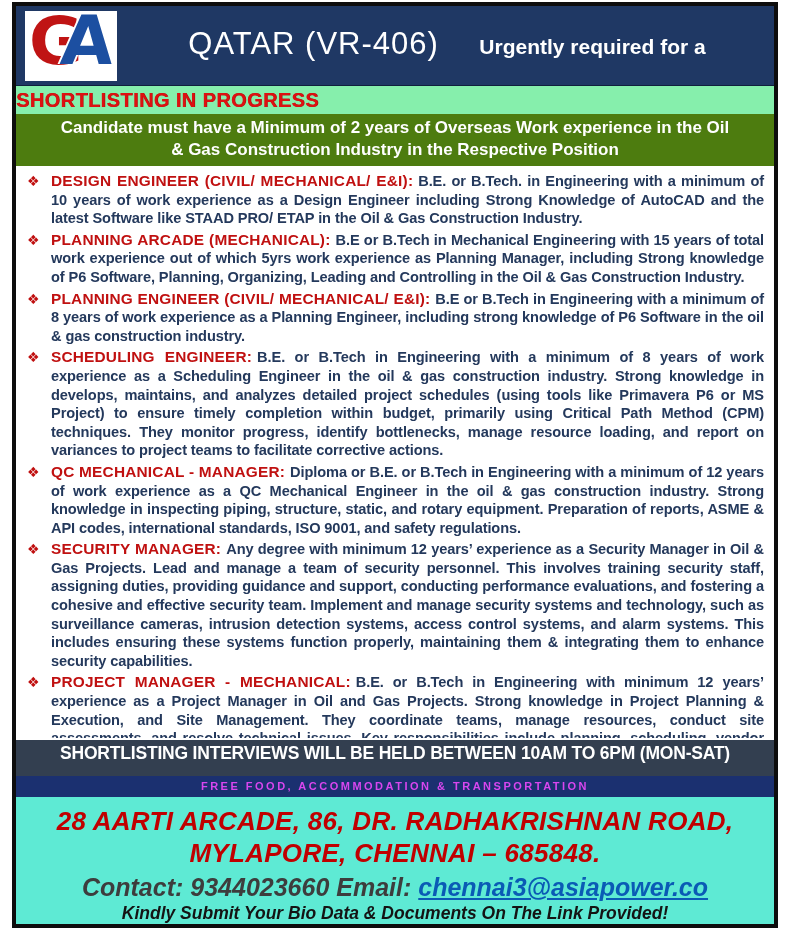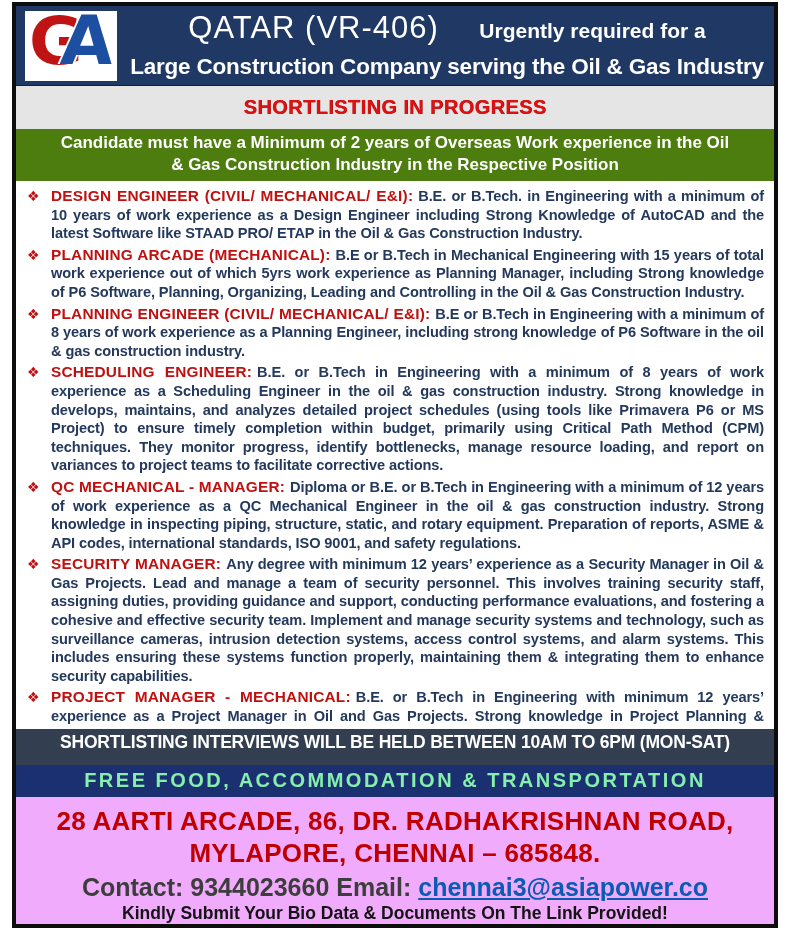--- a/index.html
+++ b/index.html
@@ -21,66 +21,63 @@
   .logo-g { position:absolute; left:4px; top:-8px; font-size:66px; font-weight:800; color:#c01414; font-family:"DejaVu Sans", sans-serif; }
   .logo-a { position:absolute; left:36px; top:-10px; font-size:68px; font-weight:800; color:#1c4fa1; font-family:"DejaVu Sans", sans-serif; text-shadow:-2px 0 #ffffff, 2px 0 #ffffff; transform:skewX(-4deg); }
   .header-text { margin-left:104px; height:100%; display:flex; flex-direction:column; justify-content:center; text-align:center; color:#ffffff; padding-top:2px; }
   .h-line1 { line-height:36px; white-space:nowrap; }
   .h-title { font-size:31px; font-weight:400; letter-spacing:1px; }
   .h-sub { font-size:21px; font-weight:700; margin-left:36px; }
   .h-line2 { font-size:22.5px; font-weight:600; line-height:32px; white-space:nowrap; letter-spacing:-0.2px; }
   .h-bold { font-weight:800; }
 
   
-  .short-band { background:#e5e5e5; height:43px; flex:none; display:flex; align-items:center; justify-content:center; }
+  .short-band { background:#86efac; height:28px; flex:none; display:flex; align-items:center; justify-content:flex-start; }
   .short-text { color:#dd1111; font-weight:800; font-size:20px; letter-spacing:0.4px; text-shadow:0.5px 0 #9b0f0f; }
 
   
   .candidate-band { background:#4d7c0f; color:#ffffff; flex:none; text-align:center; font-weight:700; font-size:17px; line-height:22px; padding:3px 40px 5px; }
 
   
   .jobs { flex:1; background:#ffffff; padding:6px 10px 2px 8px; overflow:hidden; }
   .job { display:flex; margin-bottom:3px; }
   .diamond { flex:none; width:27px; padding-left:3px; padding-top:1px; color:#c01010; font-size:14px; }
   .job-text { flex:1; text-align:justify; font-size:14.6px; line-height:18.6px; color:#24395c; font-weight:700; letter-spacing:-0.1px; }
   .job-title { color:#c01010; font-weight:800; font-size:15.4px; letter-spacing:0.2px; margin-right:5px; }
 
   
   .interviews-band { background:#333f50; color:#ffffff; flex:none; text-align:center; padding:2px 0 12px; margin-top:2px; }
   .int-line1 { font-size:17.5px; font-weight:800; line-height:22px; letter-spacing:-0.2px; }
   .int-line2 { font-size:13px; font-weight:600; line-height:17px; }
 
   
-  .perks-band { background:#1b3070; color:#86efac; flex:none; text-align:center; font-weight:800; font-size:20px; letter-spacing:2.5px; padding:4px 2px 5px; }
+  .perks-band { background:#1b3070; color:#d946ef; flex:none; text-align:center; font-weight:800; font-size:11px; letter-spacing:2.5px; padding:4px 2px 5px; }
 
   
-  .footer { background:#f0abfc; flex:none; text-align:center; padding-top:8px; }
+  .footer { background:#5eead4; flex:none; text-align:center; padding-top:8px;font-style:italic; }
   .addr-line { color:#c00000; font-weight:800; font-size:26px; line-height:32px; letter-spacing:0.3px; }
   .contact-line { margin-top:4px; font-size:25px; font-weight:700; color:#3d3d3d; }
   .email-link { color:#0a5bb5; text-decoration:underline; cursor:pointer; }
   .note-line { margin-top:1px; font-size:17.5px; font-weight:800; color:#141414; }
 </style>
 </head>
 <body>
 
 <div class="page">
   <div class="ad-frame">
 
     <div class="header">
       <div class="logo-box">
         <span class="logo-g">G</span>
         <span class="logo-a">A</span>
       </div>
       <div class="header-text">
         <div class="h-line1">
           <span class="h-title">QATAR (VR-406)</span>
           <span class="h-sub">Urgently required for a</span>
-        </div>
-        <div class="h-line2">
-          <span class="h-bold">Large Construction Company</span><span> serving the </span><span class="h-bold">Oil &amp; Gas Industry</span>
         </div>
       </div>
     </div>
 
     <div class="short-band">
       <span class="short-text">SHORTLISTING IN PROGRESS</span>
     </div>
 
     <div class="candidate-band">
       <span>Candidate must have a Minimum of 2 years of Overseas Work experience in the Oil &amp; Gas Construction Industry in the Respective Position</span>

